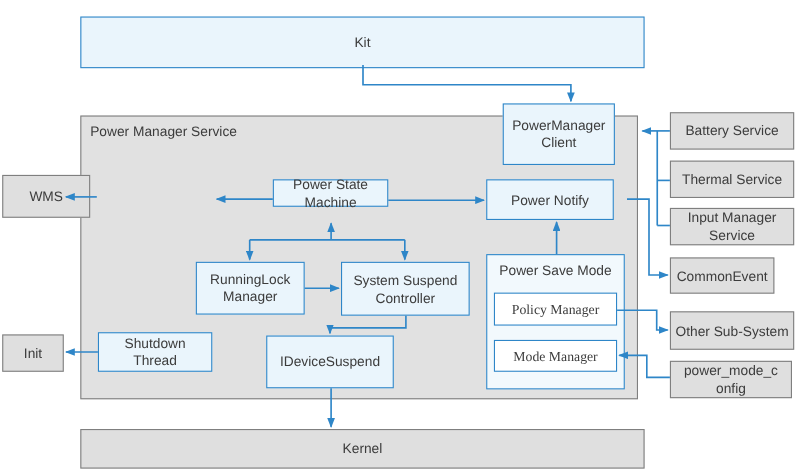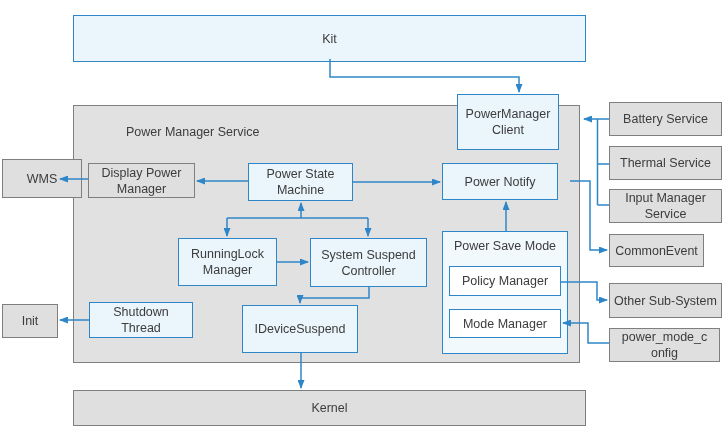--- a/index.html
+++ b/index.html
@@ -18,32 +18,32 @@
     position:relative;width:723px;height:428px;overflow:hidden;
     font-family:"Liberation Sans","DejaVu Sans",sans-serif;
     font-size:12.5px;color:var(--text);background:var(--page_bg);
   }
   .node{
     position:absolute;box-sizing:border-box;
     display:flex;align-items:center;justify-content:center;
     text-align:center;line-height:1.28;padding:1px 4px;z-index:3;
   }
   .blue{background:var(--box_blue_fill);border:1.5px solid var(--accent_blue);}
-  .white{background:var(--white_fill);border:1.4px solid var(--accent_blue);}
+  .white{background:var(--white_fill);border:1.4px solid var(--accent_blue);font-family:Liberation Serif, serif;}
   .gray{background:var(--gray_fill);border:1.3px solid var(--gray_border);}
   .panel-gray{
     position:absolute;box-sizing:border-box;z-index:1;
     background:var(--container_fill);border:1.3px solid var(--gray_border);
   }
   .panel-blue{
     position:absolute;box-sizing:border-box;z-index:2;
     background:var(--panel_blue_fill);border:1.5px solid var(--accent_blue);
   }
   .panel-label{position:absolute;white-space:nowrap;}
-  .svc-label{left:8px;top:19px;margin-left:44px;}
+  .svc-label{left:8px;top:7px;}
   .psm-label{left:0;right:0;top:7px;text-align:center;}
   .break-all{word-break:break-all;padding:1px 9px;}
   svg.wires{position:absolute;left:0;top:0;z-index:4;pointer-events:none;}
   .wire{fill:none;stroke:var(--accent_blue);stroke-width:1.5;}
 </style>
 </head>
 <body>
 
 <div class="stage">
 
@@ -63,24 +63,21 @@
     <span>PowerManager Client</span>
   </div>
 
   <div class="node gray" style="left:2px;top:159px;width:80px;height:39px;">
     <span>WMS</span>
   </div>
   <div class="node gray" style="left:2px;top:304px;width:56px;height:34px;">
     <span>Init</span>
   </div>
 
-  <div class="node gray" style="left:88px;top:163px;width:107px;height:35px;">
-    <span>Display Power Manager</span>
-  </div>
-  <div class="node blue" style="left:248px;top:163px;width:105px;height:38px;">
+  <div class="node blue" style="left:248px;top:163px;width:105px;height:25px;">
     <span>Power State Machine</span>
   </div>
   <div class="node blue" style="left:442px;top:163px;width:116px;height:37px;">
     <span>Power Notify</span>
   </div>
   <div class="node blue" style="left:178px;top:238px;width:99px;height:48px;">
     <span>RunningLock Manager</span>
   </div>
   <div class="node blue" style="left:310px;top:238px;width:117px;height:49px;">
     <span>System Suspend Controller</span>

